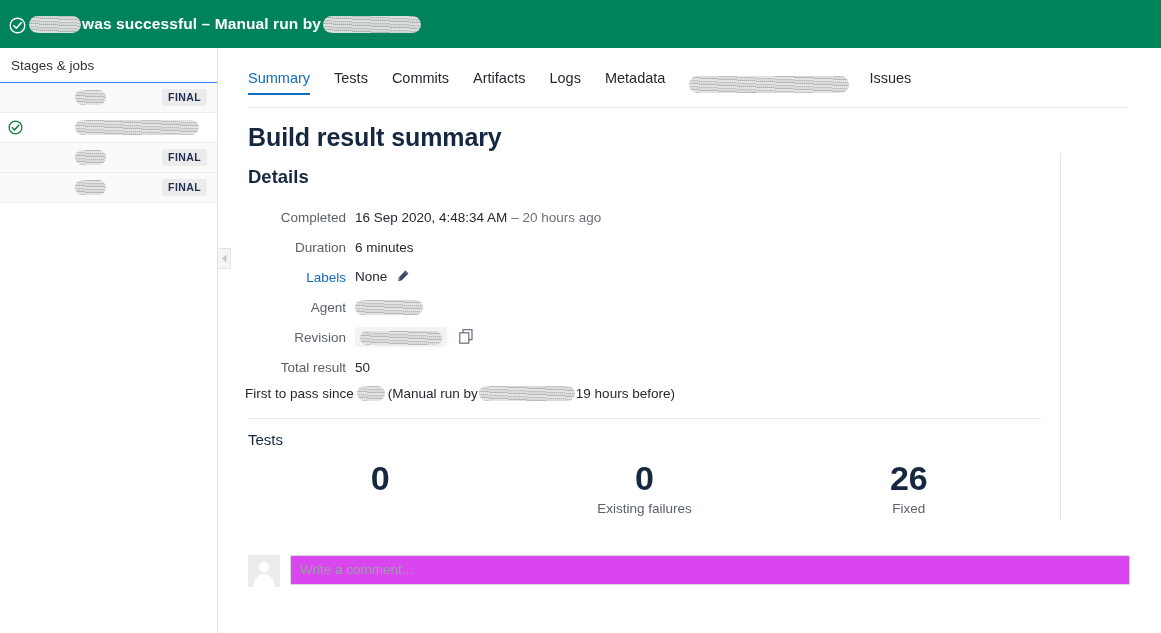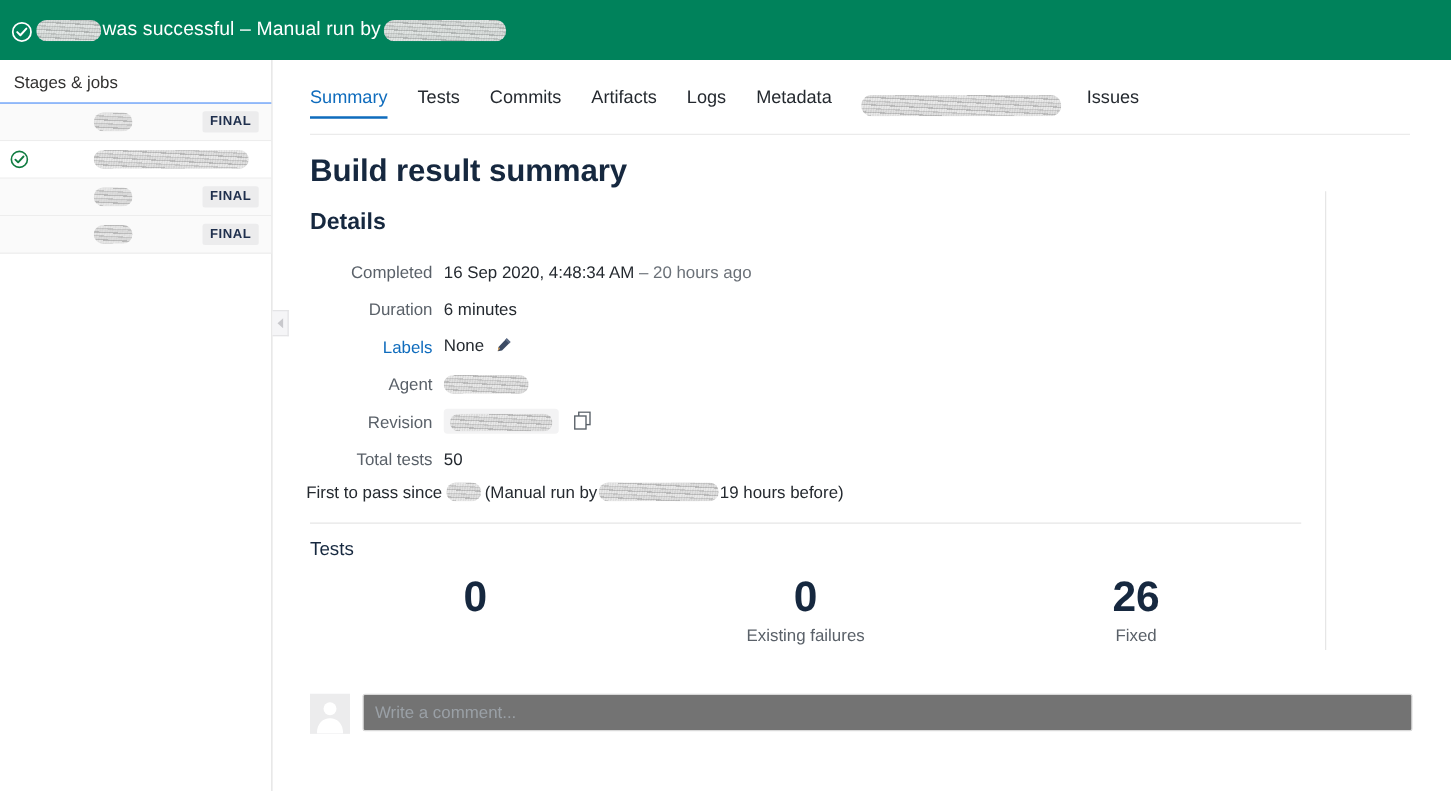--- a/index.html
+++ b/index.html
@@ -255,38 +255,38 @@
   }
   .comment-input {
     flex: 0 0 auto;
     width: 840px; height: 30px;
     border: 1px solid #d9d9d9;
     border-radius: 2px;
     font-size: 13.5px;
     font-family: "Liberation Sans", sans-serif;
     color: #24292f;
     padding: 0 9px;
-    background: #737373;
+    background: #d946ef;
     outline: none;
   }
   .comment-input::placeholder { color: #9aa0a6; }
 </style>
 </head>
 <body>
 
 <div class="banner">
   <span class="banner-check">
     <svg width="17" height="17" viewBox="0 0 17 17">
       <circle cx="8.5" cy="8.5" r="7.3" fill="none" stroke="#ffffff" stroke-width="1.4"></circle>
       <path d="M4.8 8.7 L7.3 11.2 L12.1 5.9" fill="none" stroke="#ffffff" stroke-width="1.6" stroke-linecap="round" stroke-linejoin="round"></path>
     </svg>
   </span>
   <span class="banner-text">
     <span class="redact" style="width:52px;height:17px;"></span>
-    <span style="margin:0 2px 0 1px;">was successful – Manual run by</span>
+    <span style="margin:0 2px 0 1px;font-weight:bold;">was successful – Manual run by</span>
     <span class="redact" style="width:98px;height:17px;"></span>
   </span>
 </div>
 
 <div class="sidebar">
   <div class="sidebar-title">Stages &amp; jobs</div>
 
   <div class="stage-row alt">
     <span class="stage-icon"></span>
     <span class="redact stage-label" style="height:15px;"></span>
@@ -381,21 +381,21 @@
         </span>
         <span class="copy-icon">
           <svg width="14" height="15" viewBox="0 0 14 15">
             <rect x="4.0" y="0.7" width="9" height="10" fill="none" stroke="#5a6169" stroke-width="1.1"></rect>
             <rect x="0.8" y="3.8" width="9" height="10.4" fill="#ffffff" stroke="#5a6169" stroke-width="1.1"></rect>
           </svg>
         </span>
       </td>
     </tr>
     <tr>
-      <td class="det-key">Total tests</td>
+      <td class="det-key">Total result</td>
       <td class="det-val">50</td>
     </tr>
   </tbody>
     </table>
 
   <div class="firstpass">
     <span class="lead">First to pass since</span>
     <span class="redact" style="width:28px;height:15px;margin:0 3px;"></span>
     <span>(Manual run by</span>
     <span class="redact" style="width:96px;height:15px;margin:0 1px;"></span>

